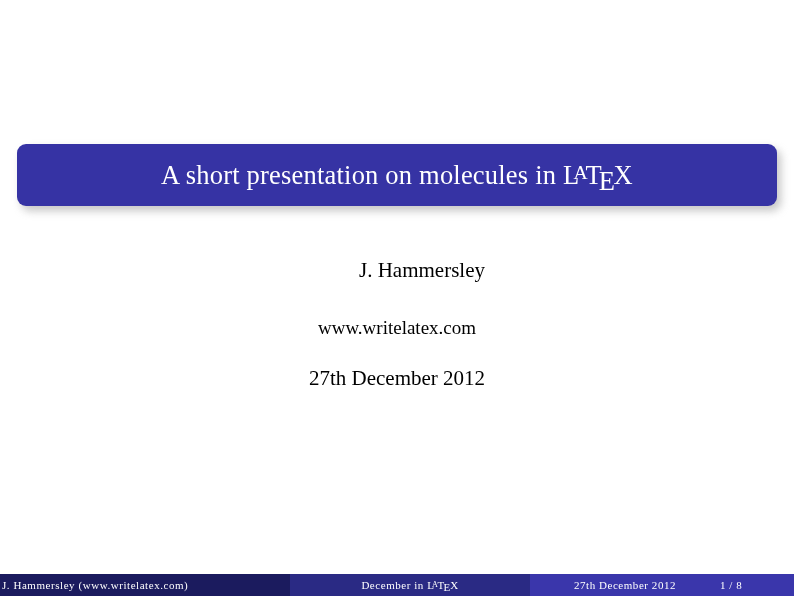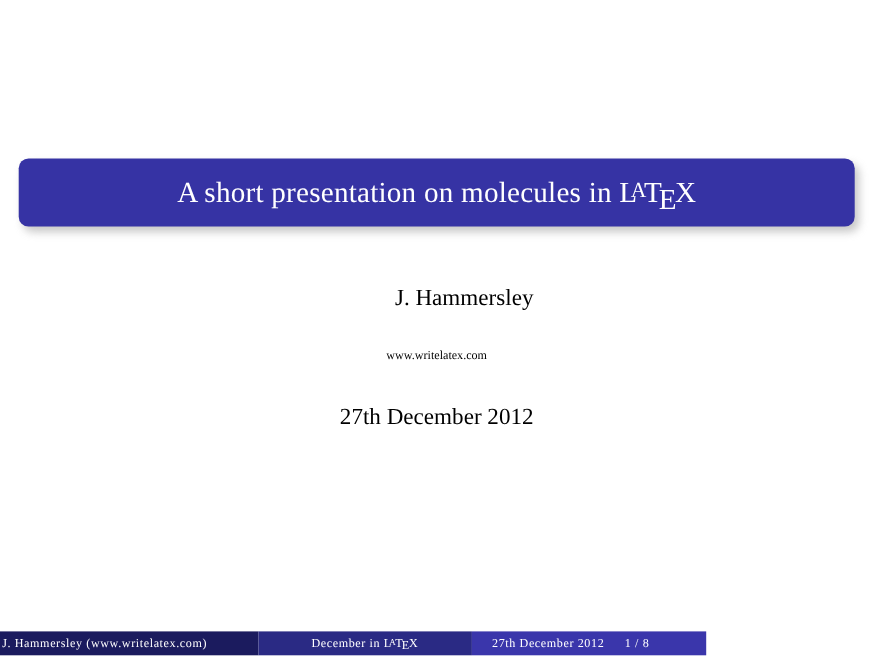--- a/index.html
+++ b/index.html
@@ -93,41 +93,41 @@
     color: #000000;
     line-height: 1;
     margin-left: 25px;
   }
   .institute {
     position: absolute;
     left: 0;
     top: 318px;
     width: 794px;
     text-align: center;
-    font-size: 11px;
+    font-size: 19px;
     color: #000000;
     line-height: 1;
   }
   .date {
     position: absolute;
     left: 0;
     top: 368px;
     width: 794px;
     text-align: center;
     font-size: 21px;
     color: #000000;
     line-height: 1;
   }
 
   
   .footer {
     position: absolute;
     left: 0;
     bottom: 0;
-    width: 642px;
+    width: 794px;
     height: 22px;
     display: flex;
     font-size: 11px;
     color: #ffffff;
     line-height: 22px;
   }
   .footer-seg {
     height: 22px;
     overflow: hidden;
     white-space: nowrap;

